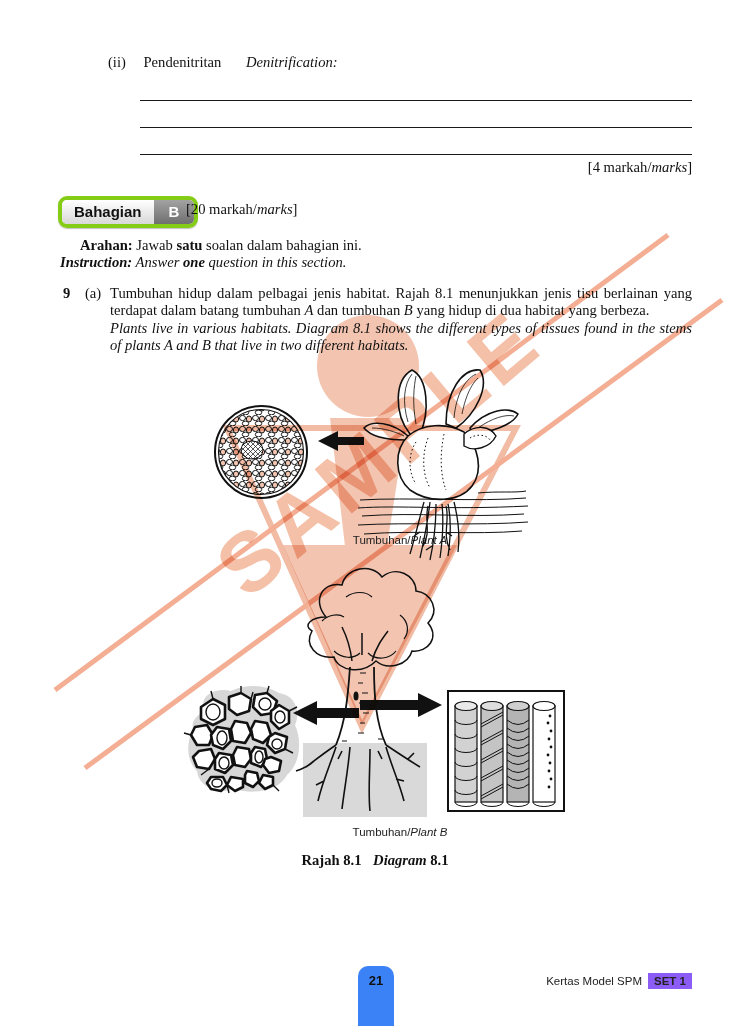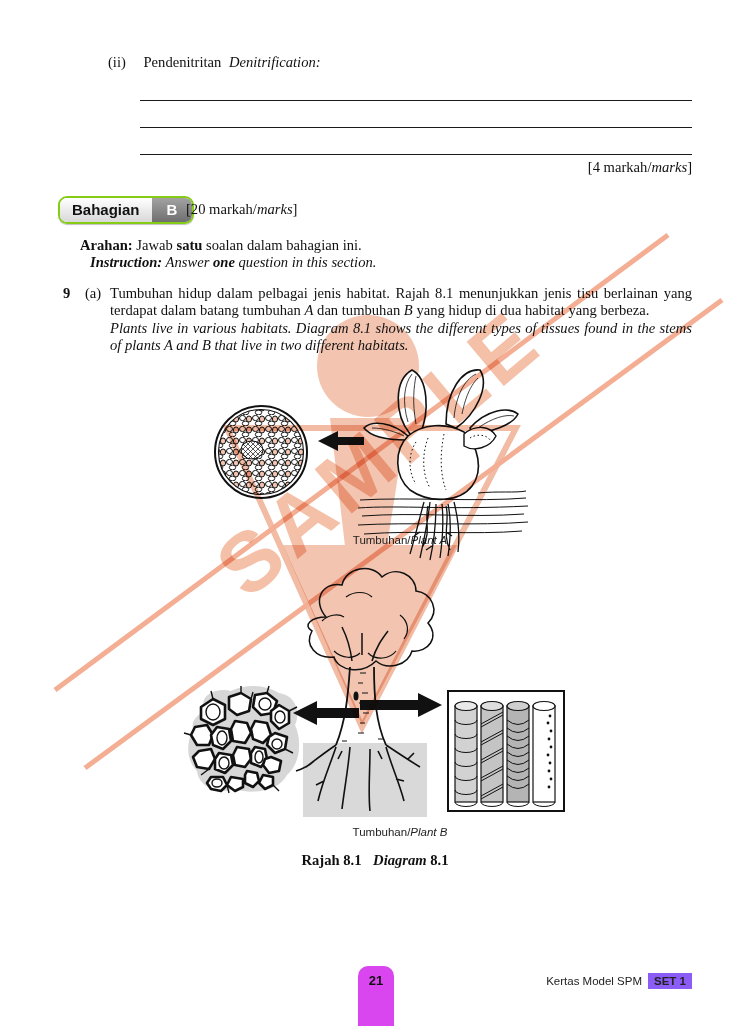--- a/index.html
+++ b/index.html
@@ -10,28 +10,28 @@
   .b{font-weight:bold;}
   .body-txt{font-size:14.6px;line-height:17.4px;}
   .just{text-align:justify;}
   .right{text-align:right;}
   p{margin:0;}
 
   
   .ansline{position:absolute;left:140px;width:552px;border-top:1.4px solid #1a1a1a;height:0;}
 
   
-  .badge{position:absolute;left:58px;top:196px;display:flex;border:2px solid #84cc16;border-radius:9px;
+  .badge{position:absolute;left:58px;top:196px;display:flex;border:4px solid #84cc16;border-radius:9px;
          overflow:hidden;font-family:"Liberation Sans",sans-serif;font-weight:bold;font-size:15px;
          box-shadow:0 1px 1px rgba(0,0,0,0.25);}
   .badge .left{background:linear-gradient(#ffffff,#d8d8d8);color:#111;padding:3px 12px 4px 12px;}
   .badge .right{background:linear-gradient(#a2a2a2,#6f6f6f);color:#fff;padding:3px 15px 4px 15px;}
 
   
-  .page-tab{position:absolute;left:358px;top:966px;width:36px;height:60px;background:#d946ef;
+  .page-tab{position:absolute;left:358px;top:966px;width:36px;height:60px;background:#3b82f6;
             border-radius:10px 10px 0 0;text-align:center;font-family:"Liberation Sans",sans-serif;
             font-weight:bold;font-size:13px;padding-top:7px;box-sizing:border-box;color:#111;}
   .brand{position:absolute;right:58px;top:973px;font-family:"Liberation Sans",sans-serif;
          font-size:11.5px;color:#222;display:flex;align-items:center;gap:6px;text-align:right;}
   .set-badge{background:#8b5cf6;font-weight:bold;padding:2px 6px;}
 
   
   #wm-under{position:absolute;left:0;top:0;z-index:0;pointer-events:none;}
   #wm-over{position:absolute;left:0;top:0;z-index:30;pointer-events:none;mix-blend-mode:multiply;}
   #wm-text{position:absolute;left:0;top:0;z-index:31;pointer-events:none;mix-blend-mode:multiply;
@@ -51,21 +51,21 @@
     <circle cx="368" cy="366" r="51" fill="#f3c5b0"></circle>
     <polygon points="330,418 407,418 363,700" fill="#f3c5b0"></polygon>
     <polygon points="283,545 457,545 362,725" fill="#f3c5b0"></polygon>
   </svg>
 
   <div class="content">
 
     <div class="abs body-txt" style="left:108px;top:54px;">
       <span>(ii)</span>
       <span style="margin-left:14px;">Pendenitritan</span>
-      <span class="it" style="margin-left:4px;">Denitrification:</span>
+      <span class="it" style="margin-left:21px;">Denitrification:</span>
     </div>
 
     <div class="ansline" style="top:100px;"></div>
     <div class="ansline" style="top:127px;"></div>
     <div class="ansline" style="top:154px;"></div>
 
     <div class="abs body-txt right" style="left:110px;top:159px;width:582px;">
       <span>[4 markah/</span><span class="it">marks</span><span>]</span>
     </div>
 
@@ -73,21 +73,21 @@
       <span class="left">Bahagian</span>
       <span class="right">B</span>
     </div>
     <div class="abs body-txt" style="left:186px;top:201px;">
       <span>[20 markah/</span><span class="it">marks</span><span>]</span>
     </div>
 
     <div class="abs body-txt" style="left:60px;top:237px;width:600px;margin-left:20px;">
       <span class="b">Arahan:</span><span> Jawab </span><span class="b">satu</span><span> soalan dalam bahagian ini.</span>
     </div>
-    <div class="abs body-txt it" style="left:60px;top:254px;width:600px;margin-left:30px;">
+    <div class="abs body-txt it" style="left:60px;top:254px;width:600px;">
       <span class="b">Instruction:</span><span> Answer </span><span class="b">one</span><span> question in this section.</span>
     </div>
 
     <div class="abs body-txt b" style="left:63px;top:285px;">9</div>
     <div class="abs body-txt" style="left:85px;top:285px;">(a)</div>
     <div class="abs body-txt just" style="left:110px;top:285px;width:582px;">
       <p><span>Tumbuhan hidup dalam pelbagai jenis habitat. Rajah 8.1 menunjukkan jenis tisu berlainan yang terdapat dalam batang tumbuhan </span><span class="it">A</span><span> dan tumbuhan </span><span class="it">B</span><span> yang hidup di dua habitat yang berbeza.</span></p>
       <p class="it">Plants live in various habitats. Diagram 8.1 shows the different types of tissues found in the stems of plants A and B that live in two different habitats.</p>
     </div>
 

